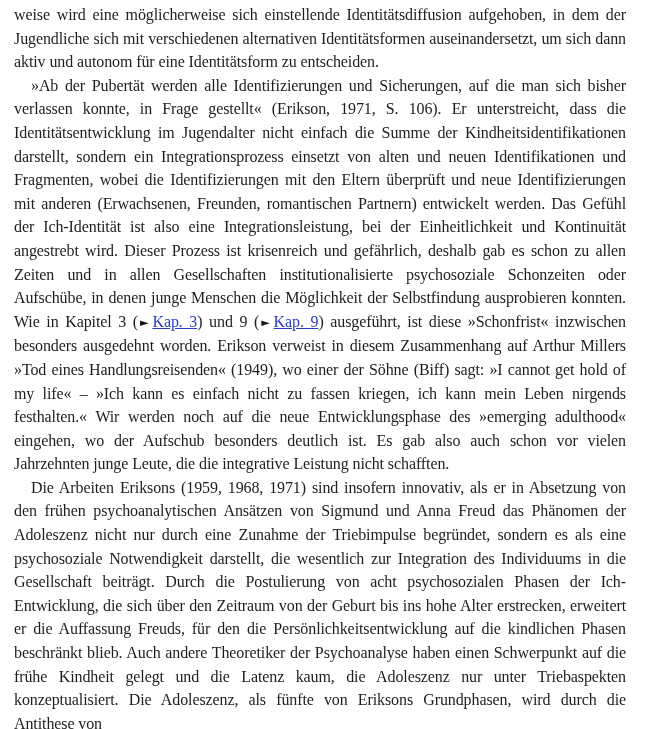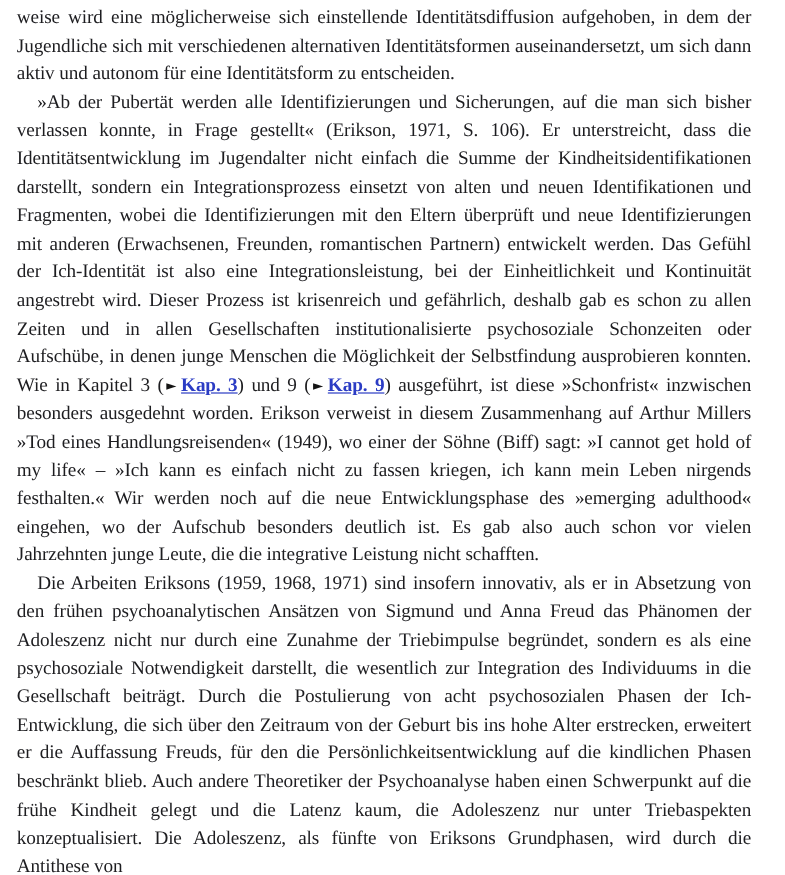--- a/index.html
+++ b/index.html
@@ -31,21 +31,20 @@
     padding: 0;
   }
   p.para.indent {
     text-indent: 17px;
   }
   .chap-link {
     color: var(--link, #2b3cc4);
     text-decoration: underline;
     text-decoration-color: var(--link, #2b3cc4);
     cursor: pointer;
-    font-weight: bold;
   }
   .marker {
     color: var(--marker, #141414);
     font-size: 11px;
     margin: 0 4px 0 2px;
     vertical-align: 1px;
     font-family: "DejaVu Sans", sans-serif;
   }
 </style>
 </head>

